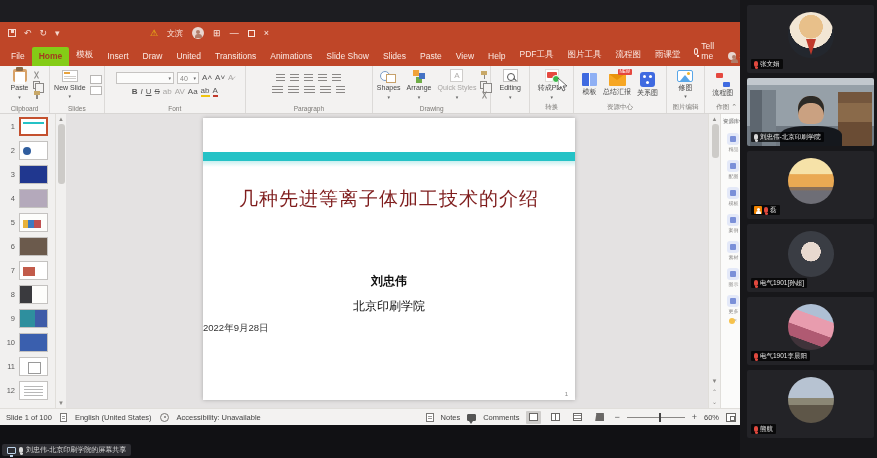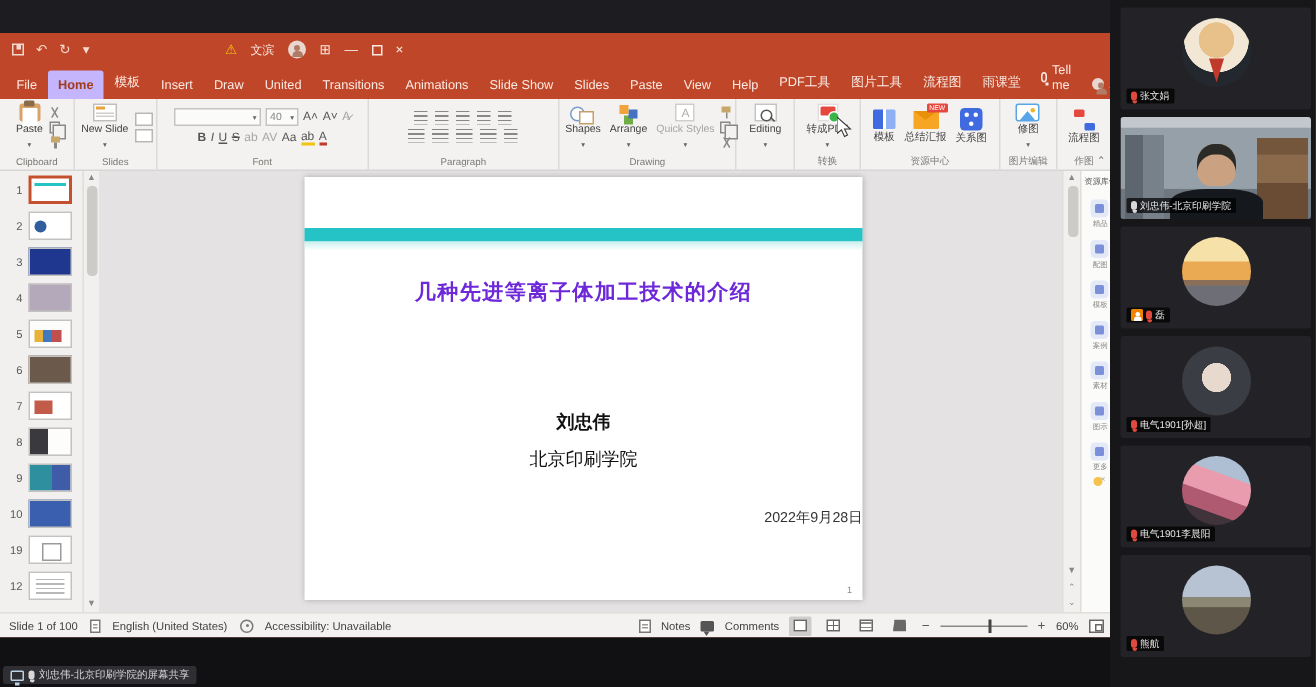--- a/index.html
+++ b/index.html
@@ -52,21 +52,21 @@
   .warn{color:#f2c811;font-size:9px;line-height:1}
   .uname{color:#fbe9e2;font-size:8px}
   .uava{width:12px;height:12px;border-radius:50%;background:#e8d6cf;position:relative}
   .uava::before{content:'';position:absolute;left:4px;top:2.5px;width:4px;height:4px;border-radius:50%;background:#b07c68}
   .uava::after{content:'';position:absolute;left:2.5px;top:7px;width:7px;height:4px;border-radius:3px 3px 0 0;background:#b07c68}
   .wbtn{color:#fbe9e2;font-size:9px;line-height:1}
   .wrest{width:7px;height:7px;border:1px solid #fbe9e2}
 
   .tabs{position:absolute;left:0;top:22px;width:100%;height:22px;background:#bf4628;display:flex;align-items:flex-end;padding:0 4px}
   .tab{font-size:8.5px;color:#fbeae4;padding:4px 7px 5px;white-space:nowrap}
-  .tab.active{background:#c4b5fd;color:#a33c1e;font-weight:bold;border-radius:2px 2px 0 0}
+  .tab.active{background:#84cc16;color:#a33c1e;font-weight:bold;border-radius:2px 2px 0 0}
   .tab-spacer{flex:1}
   .tellme{display:flex;align-items:center;gap:3px;color:#fbeae4;font-size:8.5px;padding:4px 6px 5px}
   .bulb{width:7px;height:7px;border:1px solid #fbeae4;border-radius:50%;position:relative}
   .bulb::after{content:'';position:absolute;left:2px;top:6px;width:2px;height:2px;background:#fbeae4}
   .sharebtn{display:flex;align-items:center;gap:3px;color:#fbeae4;font-size:8.5px;padding:4px 6px 5px}
 
   
   .ribbon{position:absolute;left:0;top:44px;width:100%;height:48px;background:#f3f2f1;display:flex;border-bottom:1px solid #d8d6d4}
   .rg{position:relative;height:100%;border-right:1px solid #dcdad8;padding:3px 2px 13px;display:flex;align-items:center;justify-content:center;gap:2px}
   .rg .glabel{position:absolute;left:0;right:0;bottom:1px;text-align:center;font-size:6.5px;color:#7b7975;white-space:nowrap}
@@ -151,24 +151,24 @@
   .sarrow{position:absolute;left:0;width:100%;text-align:center;font-size:6px;color:#8a8886}
   .tthumb{position:absolute;left:2px;top:10px;width:7px;height:60px;background:#cdcbc8;border-radius:3px}
 
   .canvas-scroll{position:absolute;left:708px;top:0;width:12px;height:100%;background:#f1f0ef;border-left:1px solid #e0deda}
   .cthumb{position:absolute;left:2.5px;top:10px;width:7px;height:34px;background:#cdcbc8;border-radius:3px}
 
   
   .slide{position:absolute;left:203px;top:4px;width:372px;height:282px;background:#fff;box-shadow:0 0 4px rgba(0,0,0,.25)}
   .tealbar{position:absolute;left:0;top:34px;width:100%;height:9px}
   .tealbar::after{content:'';position:absolute;left:0;top:9px;width:100%;height:6px;background:linear-gradient(#c9efef,rgba(255,255,255,0))}
-  .stitle{position:absolute;left:0;top:68px;width:100%;text-align:center;font-size:14px;font-weight:700;color:#6d28d9;letter-spacing:1px}
+  .stitle{position:absolute;left:0;top:68px;width:100%;text-align:center;font-size:19px;font-weight:400;color:#7f1d1d;letter-spacing:1px}
   .sauthor{position:absolute;left:0;top:155px;width:100%;text-align:center;font-size:12px;font-weight:bold;color:#111}
   .sorg{position:absolute;left:0;top:180px;width:100%;text-align:center;font-size:12px;color:#111}
-  .sdate{position:absolute;left:0;top:221px;width:100%;text-align:right;font-size:9.5px;color:#333}
+  .sdate{position:absolute;left:0;top:204px;width:100%;text-align:left;font-size:9.5px;color:#333}
   .spage{position:absolute;right:7px;bottom:3px;font-size:6px;color:#888}
 
   
   .resbar{position:absolute;left:720px;top:0;width:25px;height:100%;background:#fbfbfa;border-left:1px solid #e0deda;display:flex;flex-direction:column;align-items:center;padding-top:3px}
   .restitle{font-size:6px;color:#555;white-space:nowrap;transform:scale(.9)}
   .resitem{display:flex;flex-direction:column;align-items:center;margin-top:7px}
   .resico{width:12px;height:12px;background:#e4e9f8;border-radius:3px;position:relative}
   .resico::after{content:'';position:absolute;left:3px;top:3px;width:6px;height:6px;background:#7b90d8;border-radius:1px}
   .resitem .rlabel{font-size:5.5px;color:#8a8886;margin-top:1px;white-space:nowrap;transform:scale(.9)}
   .promo{margin-top:8px;position:relative}
@@ -449,21 +449,21 @@
           </div>
         <div class="trow">
             <span class="tnum">9</span>
             <span class="timg t9"></span>
           </div>
         <div class="trow">
             <span class="tnum">10</span>
             <span class="timg t10"></span>
           </div>
         <div class="trow">
-            <span class="tnum">19</span>
+            <span class="tnum">11</span>
             <span class="timg t11"></span>
           </div>
         <div class="trow">
             <span class="tnum">12</span>
             <span class="timg t12"></span>
           </div>
       </div>
       <div class="tscroll">
         <span class="sarrow" style="top:2px">▲</span>
         <span class="tthumb"></span>

